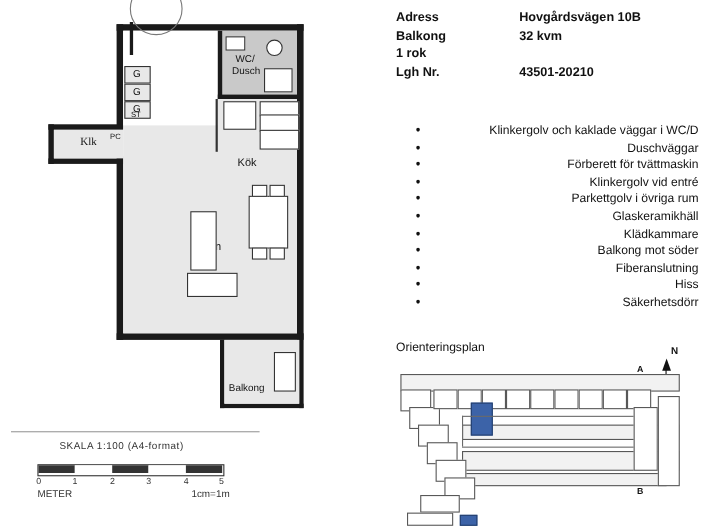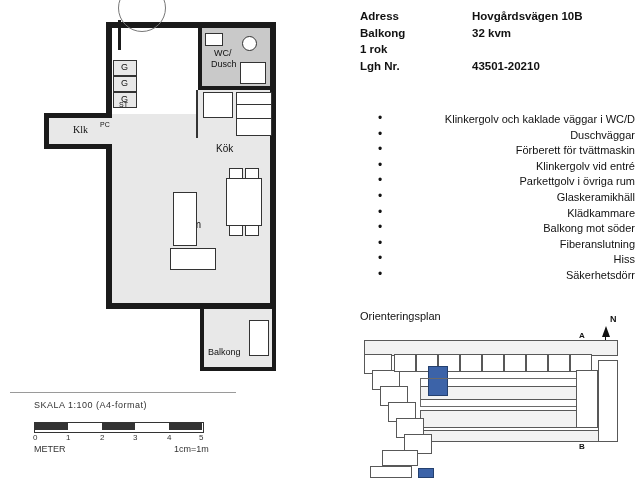--- a/index.html
+++ b/index.html
@@ -17,21 +17,21 @@
   .lbl.big{font-size:10px;}
 
   
   .fbox{position:absolute;border:1px solid #333;background:#fff;}
   .fbox.g{background:#e8e8e8;}
   .circle{position:absolute;border:1px solid #333;border-radius:50%;background:#fff;}
   .arc{position:absolute;border:1px solid #555;border-radius:50%;background:transparent;}
 
   
   #scalewrap{position:absolute;left:34px;top:400px;width:200px;}
-  #scaletext{font-size:9px;color:#333;letter-spacing:.5px;}
+  #scaletext{font-size:9px;color:#333;letter-spacing:.5px;margin-left:20px;}
   #scalebar{position:relative;margin-top:12px;height:9px;width:168px;border:1px solid #333;}
   #scalebar div{position:absolute;top:0;height:7px;}
   .tick{position:absolute;top:10px;font-size:8px;color:#333;}
   #meter{margin-top:11px;font-size:9px;color:#333;}
   #hr{position:absolute;left:10px;top:392px;width:226px;height:1px;background:#9a9a9a;}
 
   
   #spec{position:absolute;left:360px;top:8px;width:275px;}
   .specrow{display:flex;font-size:11.5px;font-weight:bold;line-height:16.5px;}
   .spec-k{width:112px;}

